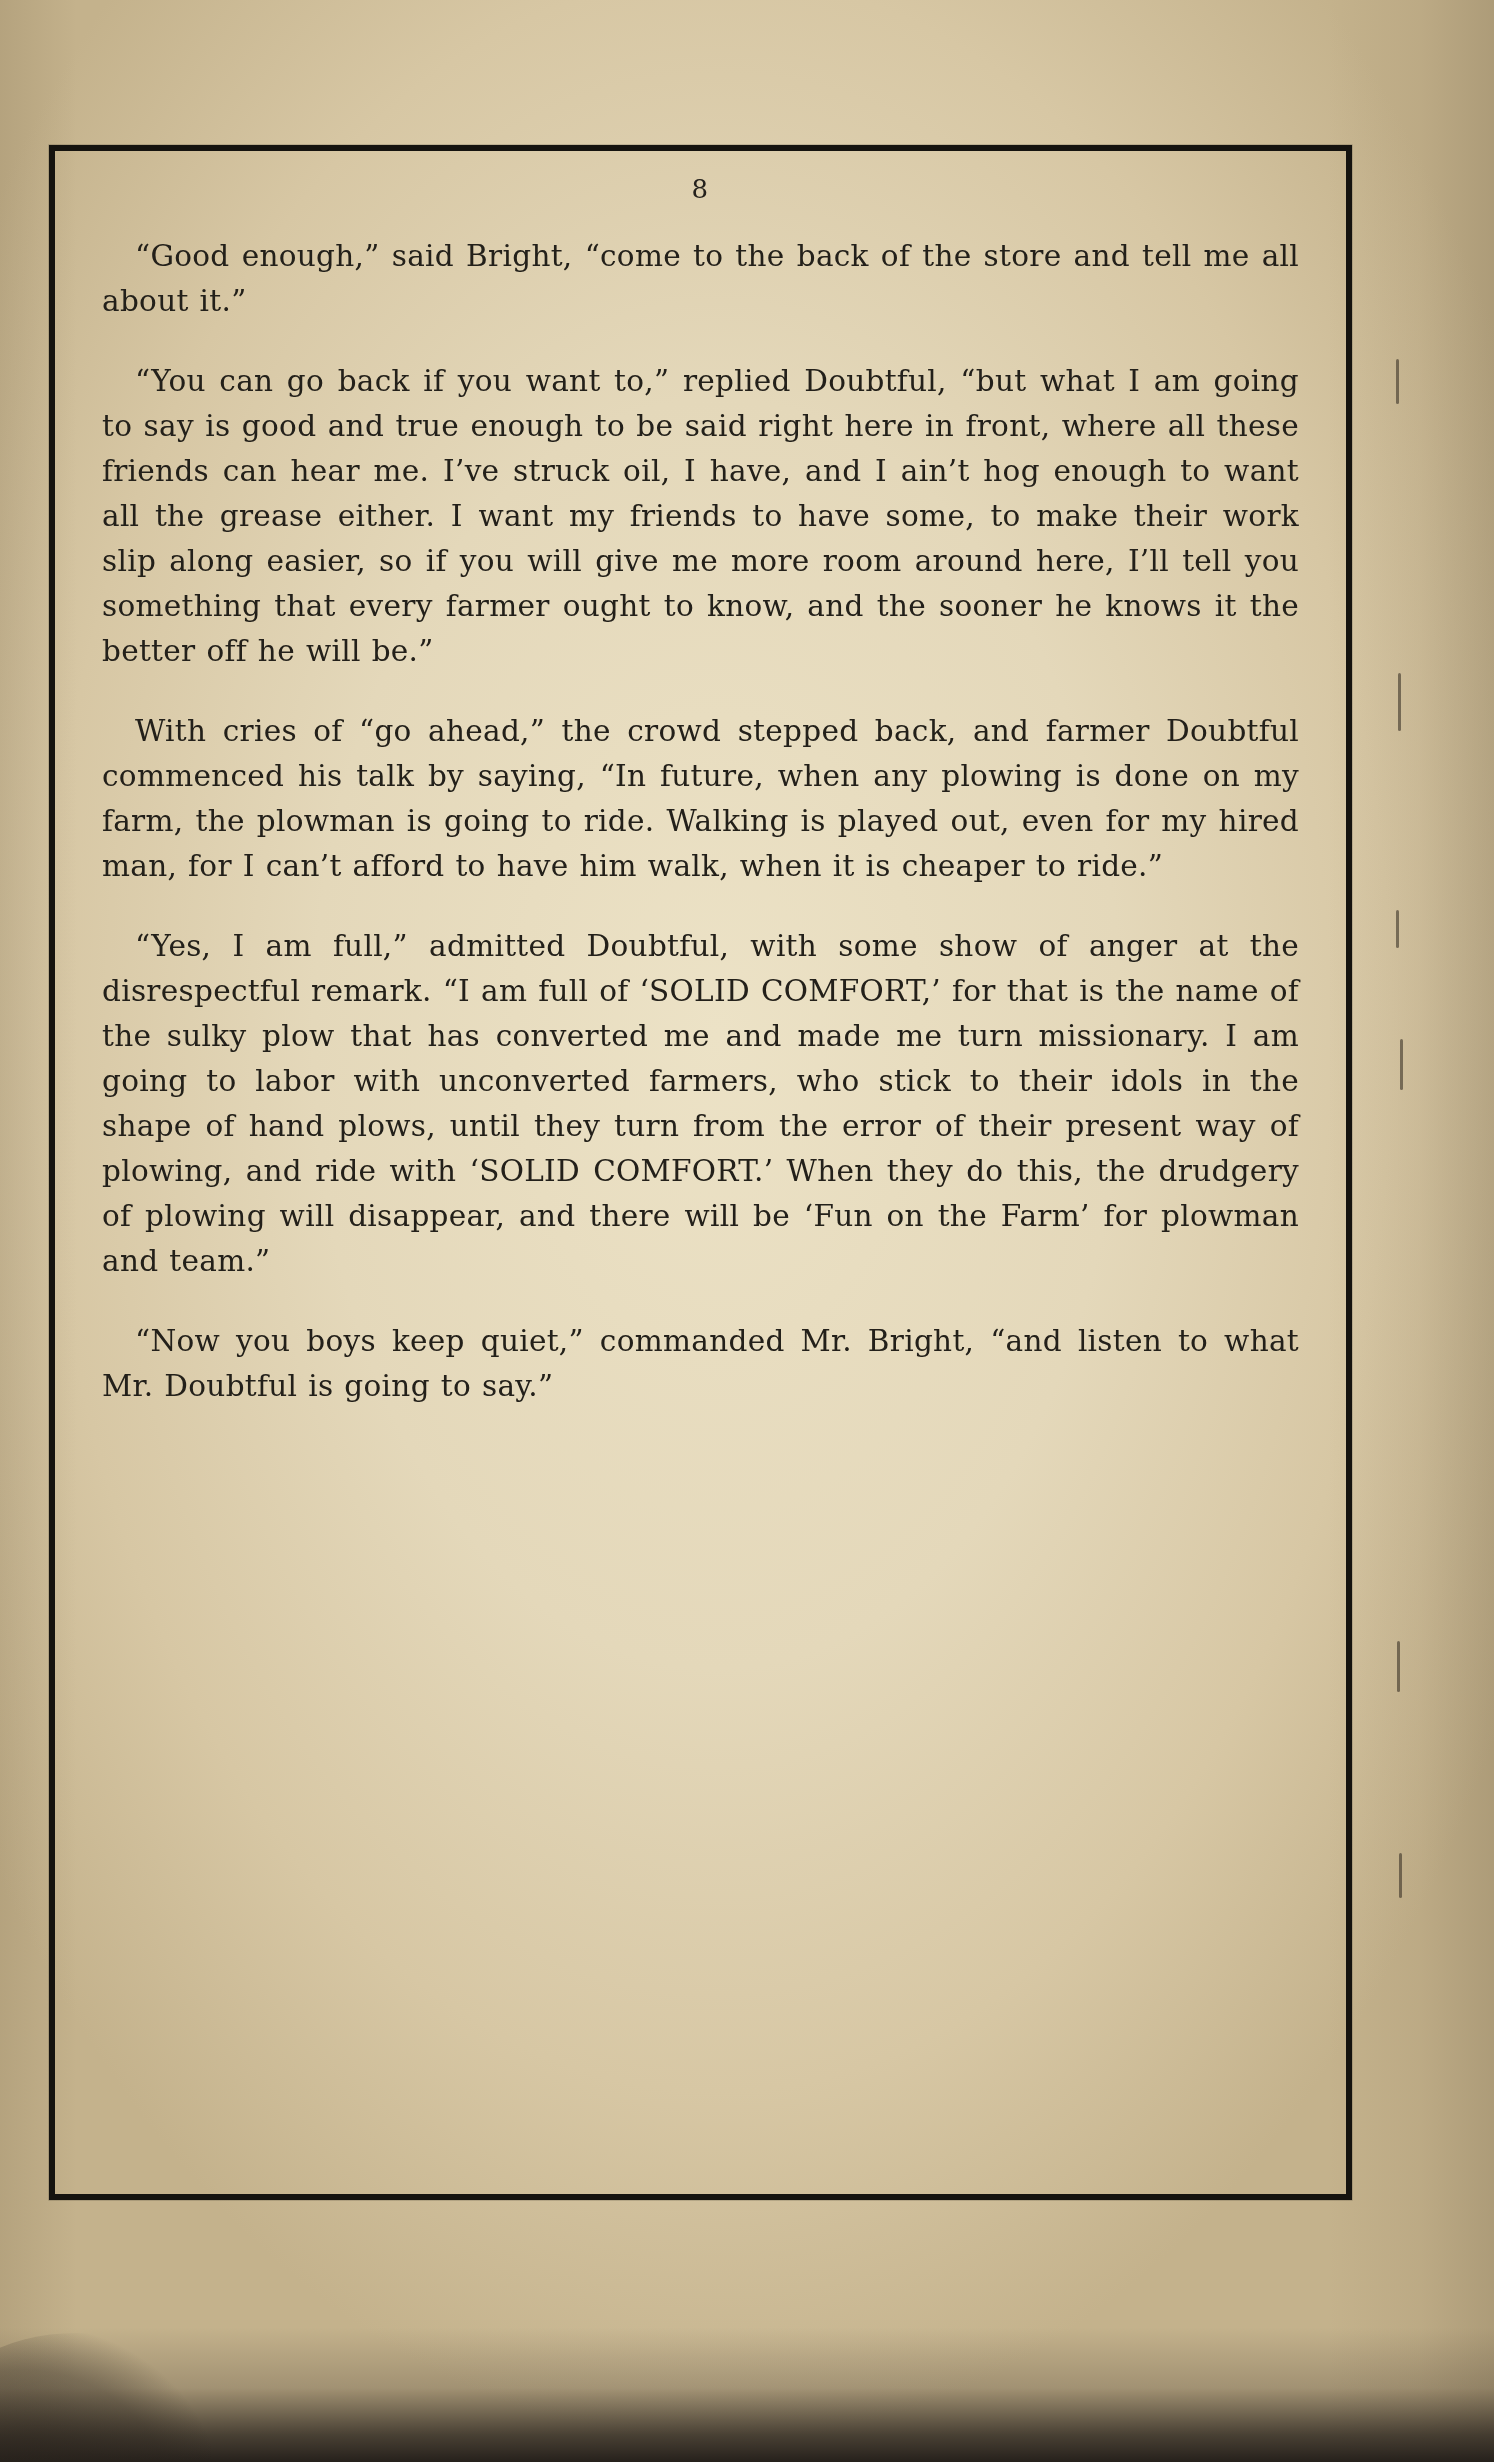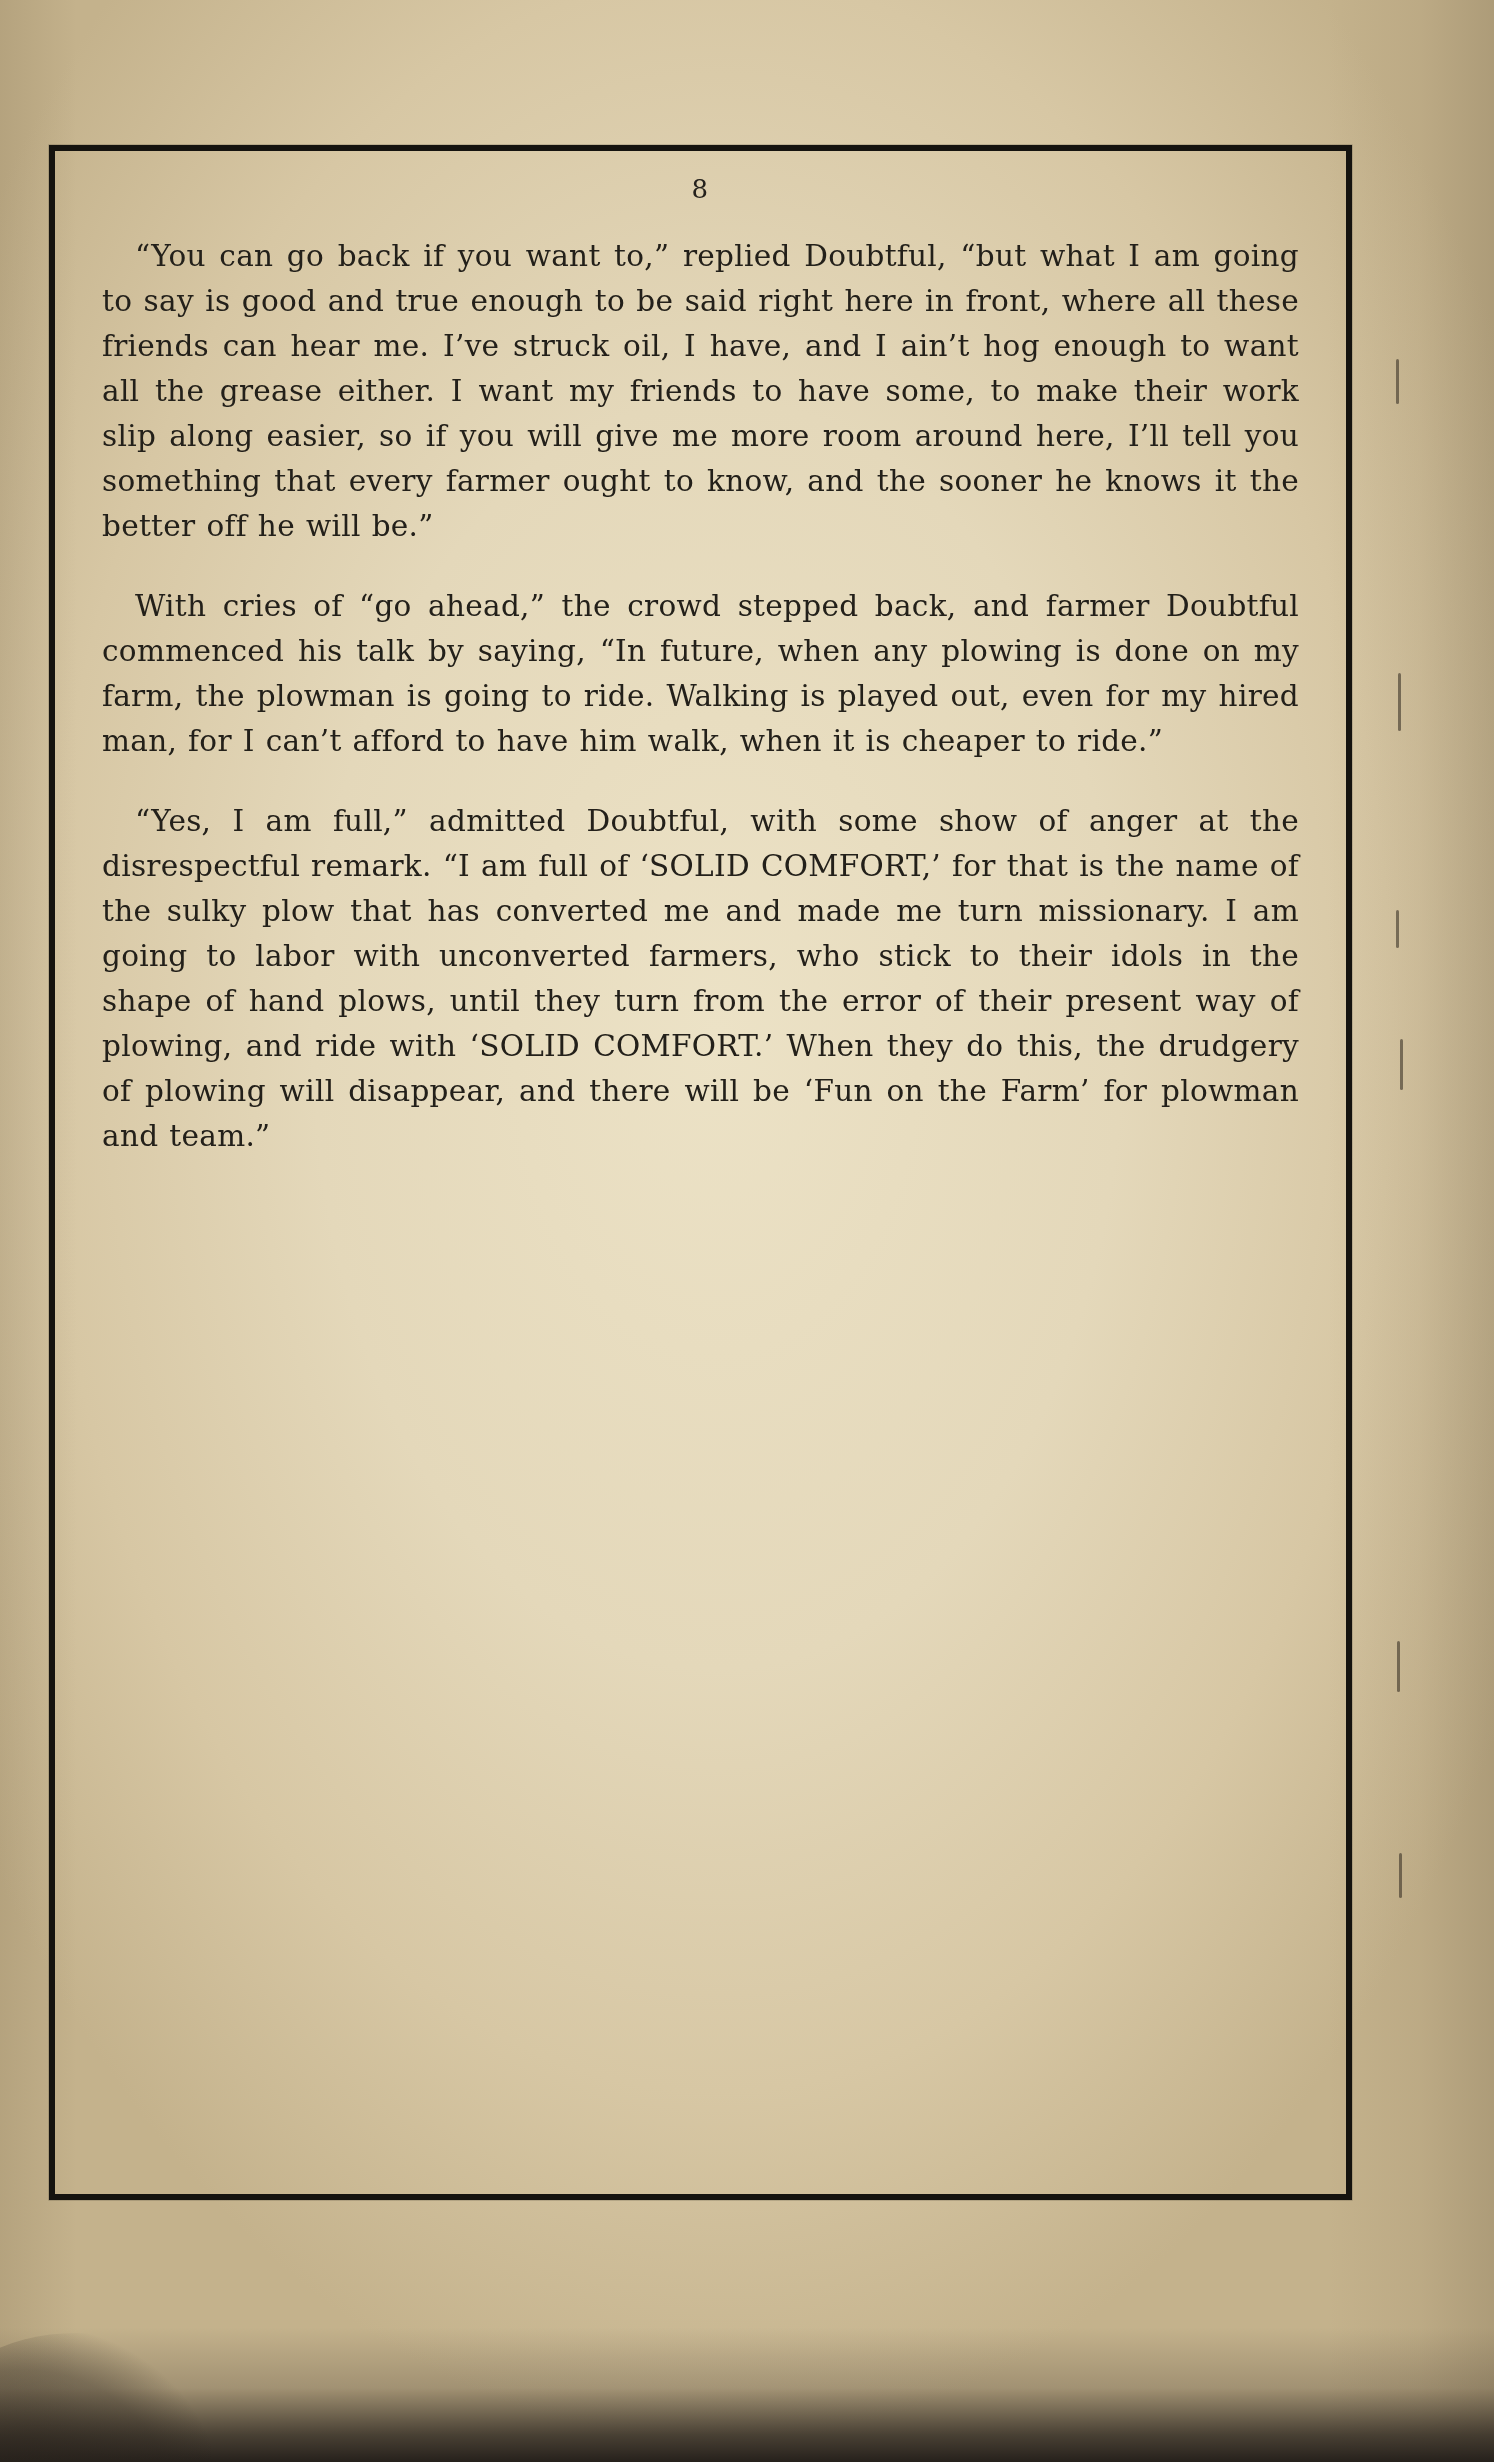--- a/index.html
+++ b/index.html
@@ -120,21 +120,23 @@
 <div class="tick" style="right: 94px; top: 673px; height: 58px;"></div>
 <div class="tick" style="right: 96px; top: 910px; height: 38px;"></div>
 <div class="tick" style="right: 92px; top: 1039px; height: 51px;"></div>
 <div class="tick" style="right: 95px; top: 1641px; height: 51px;"></div>
 <div class="tick" style="right: 93px; top: 1853px; height: 45px;"></div>
 
 <div class="frame">
   <div class="page-number">8</div>
 
   <div class="text-block">
+    <p>“Good enough,” said Bright, “come to the back of the store and tell me all about it.”</p>
     <p>“You can go back if you want to,” replied Doubtful, “but what I am going to say is good and true enough to be said right here in front, where all these friends can hear me.  I’ve struck oil, I have, and I ain’t hog enough to want all the grease either.  I want my friends to have some, to make their work slip along easier, so if you will give me more room around here, I’ll tell you something that every farmer ought to know, and the sooner he knows it the better off he will be.”</p>
     <p>With cries of “go ahead,” the crowd stepped back, and farmer Doubtful commenced his talk by saying, “In future, when any plowing is done on my farm, the plowman is going to ride.  Walking is played out, even for my hired man, for I can’t afford to have him walk, when it is cheaper to ride.”</p>
     <p>“Yes, I am full,” admitted Doubtful, with some show of anger at the disrespectful remark.  “I am full of ‘SOLID COMFORT,’ for that is the name of the sulky plow that has converted me and made me turn missionary.  I am going to labor with unconverted farmers, who stick to their idols in the shape of hand plows, until they turn from the error of their present way of plowing, and ride with ‘SOLID COMFORT.’  When they do this, the drudgery of plowing will disappear, and there will be ‘Fun on the Farm’ for plowman and team.”</p>
+    <p>“Now you boys keep quiet,” commanded Mr. Bright, “and listen to what Mr. Doubtful is going to say.”</p>
   </div>
 </div>
 
 <div class="bottom-band"></div>
 <div class="bottom-corner"></div>
 
 
 </body></html>

